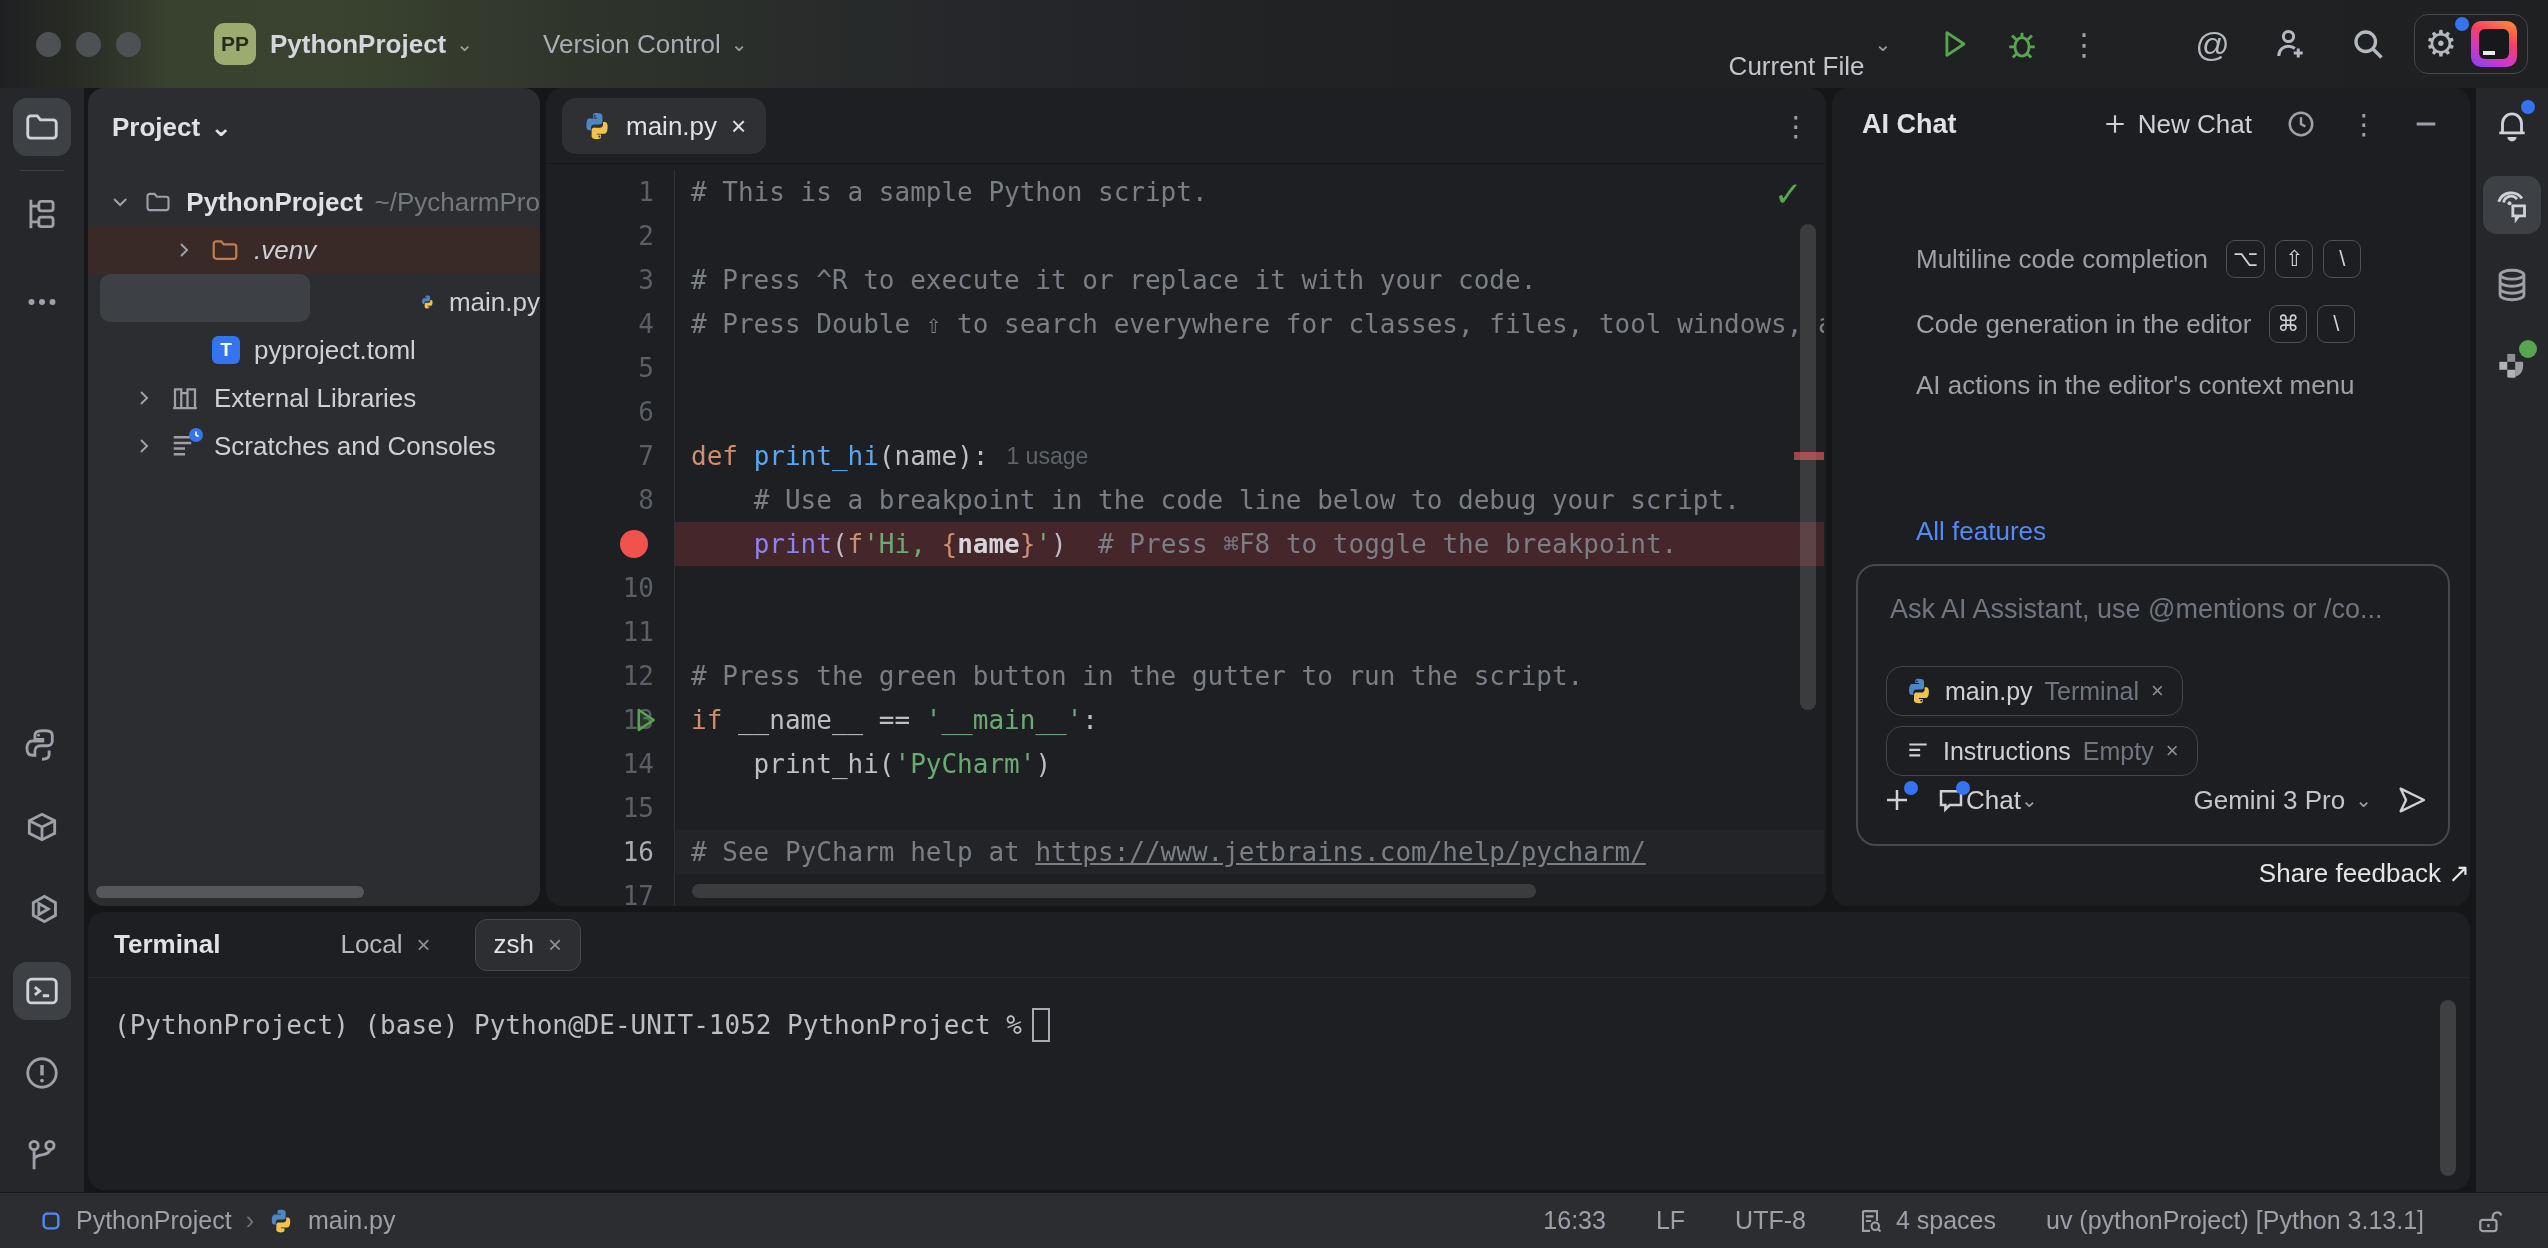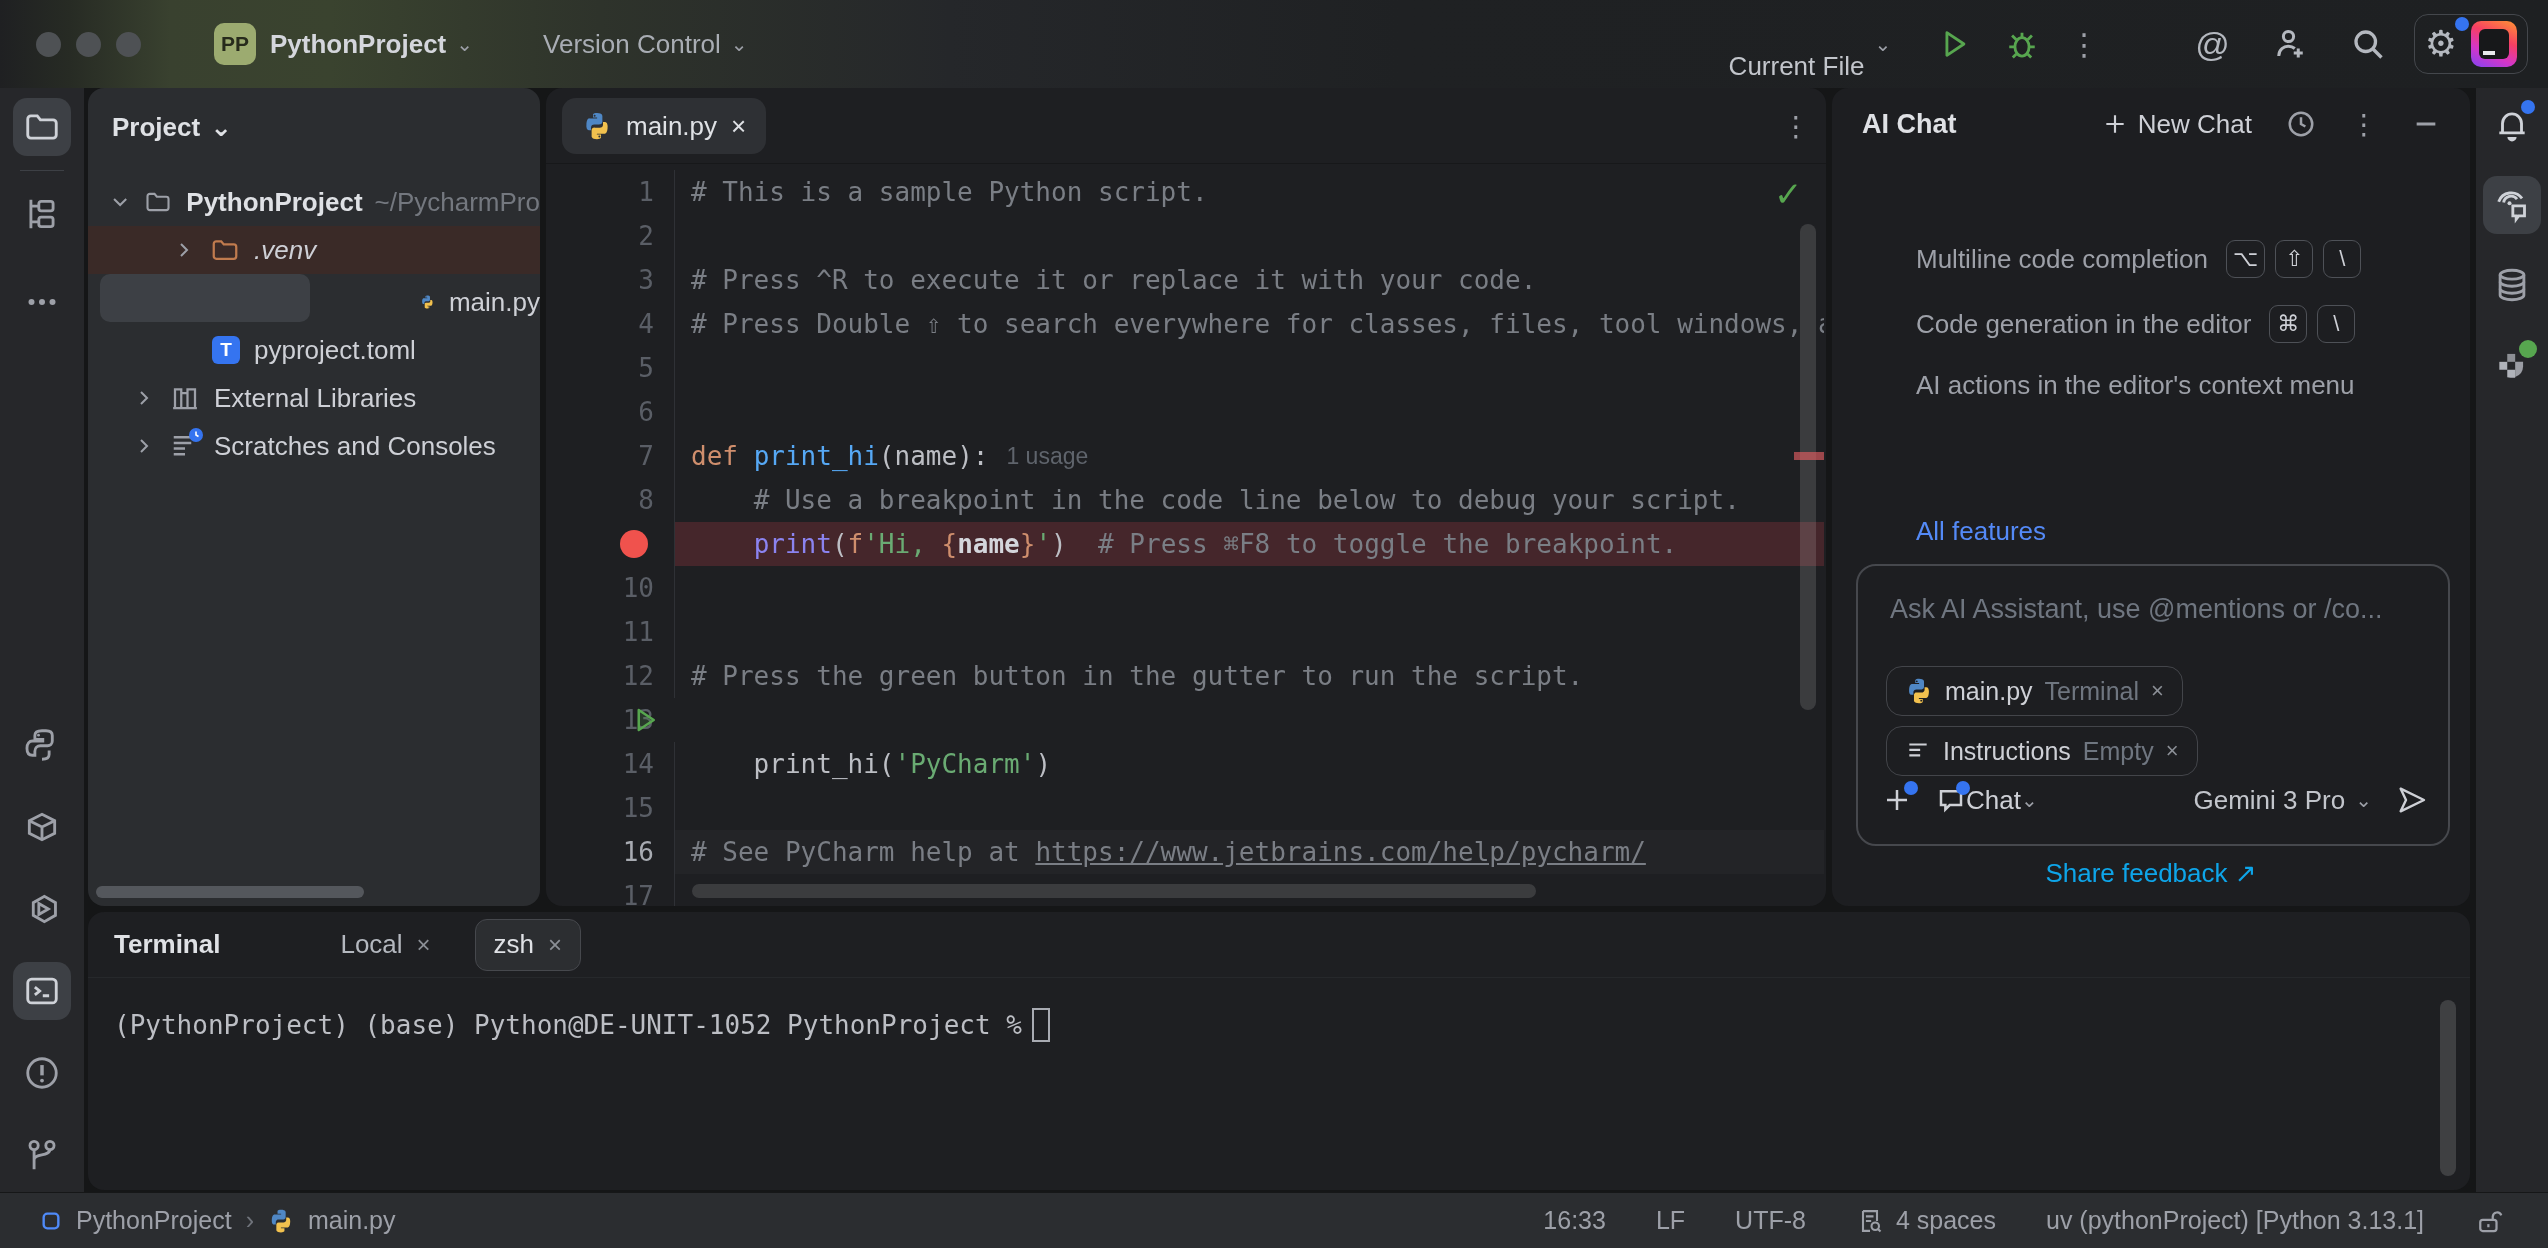--- a/index.html
+++ b/index.html
@@ -86,21 +86,21 @@
   #ai-card { position:absolute; left:24px; top:476px; width:594px; height:282px; border:2px solid #46484d; border-radius:20px; }
   #ai-placeholder { position:absolute; left:32px; top:28px; font-size:27px; color:#6f7680; }
   .chip { position:absolute; left:28px; height:50px; border:1.5px solid #43454a; border-radius:16px;
     display:flex; align-items:center; gap:12px; padding:0 18px; }
   .chip .c-lbl { font-size:25px; color:#ced0d6; }
   .chip .c-badge { font-size:25px; color:#6f7680; }
   .chip .close-x { font-size:22px; }
   #ai-bottom { position:absolute; left:24px; top:218px; width:546px; display:flex; align-items:center; gap:24px; }
   #mode-select { display:flex; align-items:center; gap:0; color:#ced0d6; font-size:26px; }
   #model-select { margin-left:auto; display:flex; align-items:center; gap:10px; color:#c2c5cb; font-size:26px; }
-  #share-feedback { position:absolute; left:0; top:770px; width:638px; text-align:center; font-size:26px; color:#0ea5e9; }
+  #share-feedback { position:absolute; left:0; top:770px; width:638px; text-align:right; font-size:26px; color:#e5e5e5; }
   .blue-dot { position:absolute; width:14px; height:14px; border-radius:50%; background:#3574f0; }
 
   
   #term-header { position:absolute; left:0; top:0; width:2382px; height:66px; display:flex; align-items:center; border-bottom:1px solid #26282b; }
   #term-title { font-size:26px; font-weight:700; color:#dfe1e5; margin-left:26px; }
   .term-tab { display:flex; align-items:center; gap:14px; font-size:26px; color:#b4b8bf; }
   #tab-zsh { border:1.5px solid #46484d; background:#2c2e31; border-radius:12px; height:52px; padding:0 18px; color:#dfe1e5; }
   #term-line { position:absolute; left:26px; top:96px; font-family:"DejaVu Sans Mono","DejaVu Sans",monospace;
     font-size:26px; color:#bcbec4; display:flex; align-items:center; }
   #term-cursor { display:inline-block; width:18px; height:34px; border:2px solid #a8abb2; margin-left:10px; }
@@ -406,20 +406,21 @@
       <div class="code-line">
         <div class="gutter">12</div>
         <div class="code-text"><span class="tk-cmt"># Press the green button in the gutter to run the script.</span></div>
       </div>
       <div class="code-line">
         <div class="gutter">13<span class="run-arrow">
             <svg width="30" height="30" viewBox="0 0 24 24" fill="rgba(87,166,79,0.2)" stroke="#57a64f" stroke-width="2" stroke-linejoin="round">
               <path d="M7 4 L19 12 L7 20 Z"></path>
             </svg>
           </span></div>
+        <div class="code-text"><span class="tk-kw">if </span><span class="tk-pln">__name__ == </span><span class="tk-str">'__main__'</span><span class="tk-pln">:</span></div>
       </div>
       <div class="code-line">
         <div class="gutter">14</div>
         <div class="code-text"><span class="tk-pln">    print_hi(</span><span class="tk-str">'PyCharm'</span><span class="tk-pln">)</span></div>
       </div>
       <div class="code-line">
         <div class="gutter">15</div>
         <div class="code-text"></div>
       </div>
       <div class="code-line cur">

